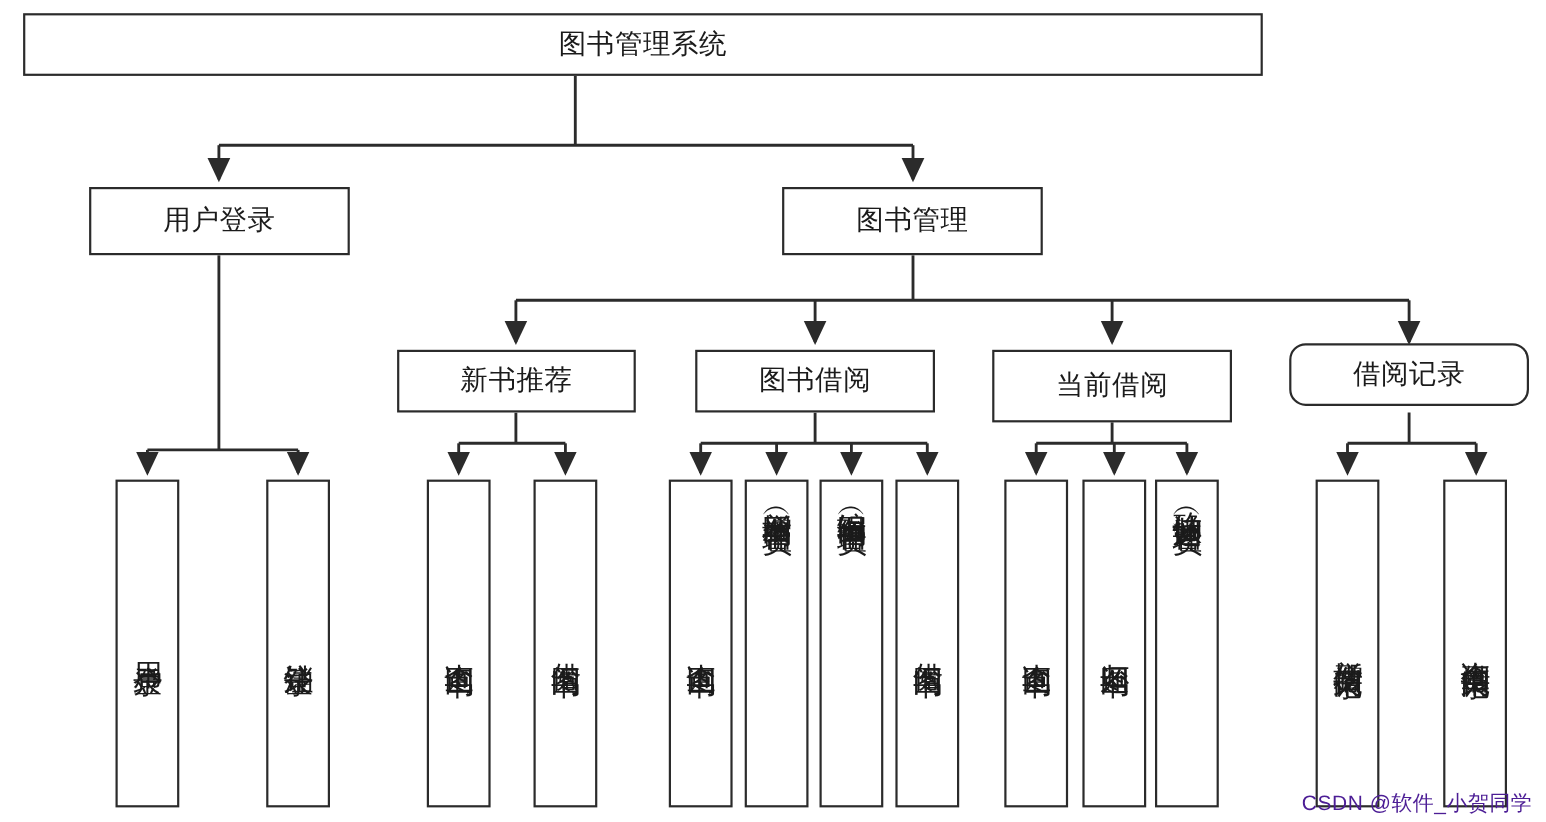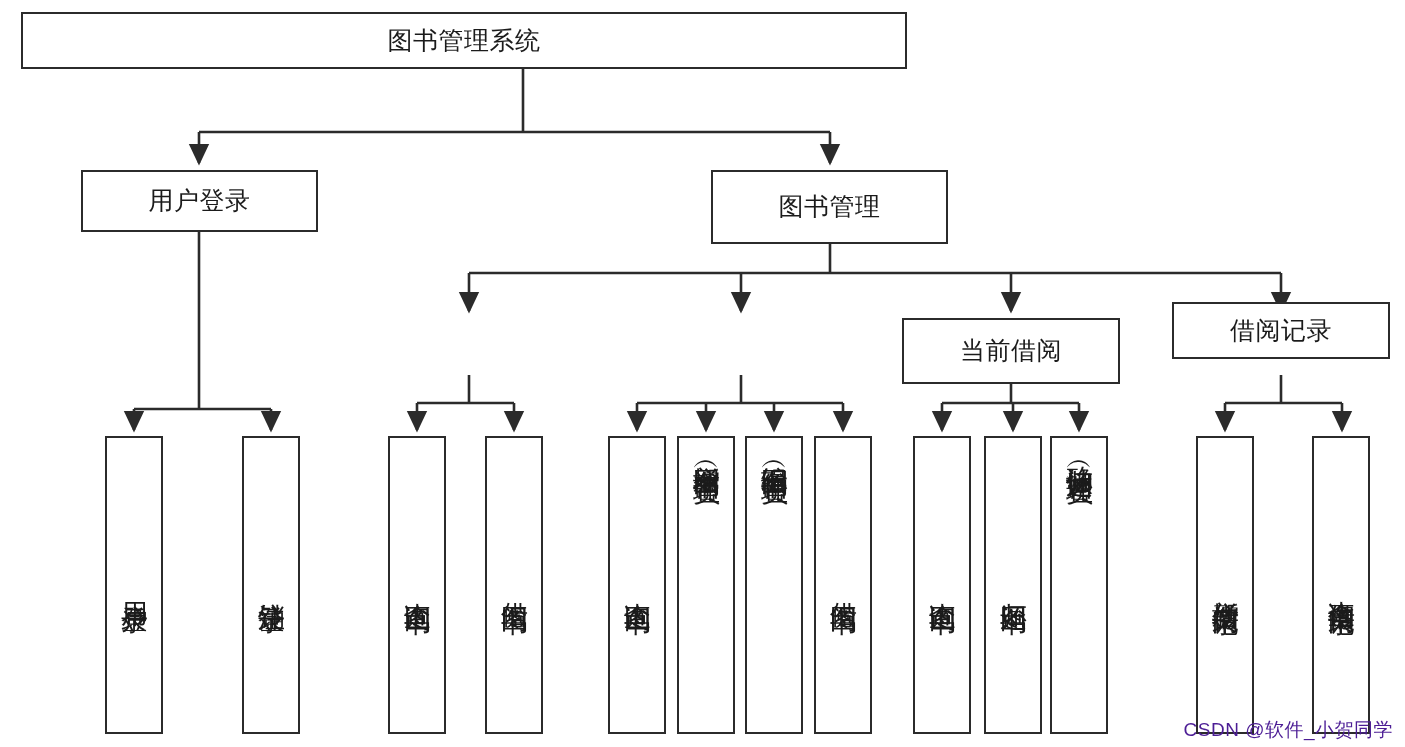--- a/index.html
+++ b/index.html
@@ -121,35 +121,41 @@
       <path d="M1013,403 L1013,430" marker-end="url(#arrow)"></path>
       <path d="M1079,403 L1079,430" marker-end="url(#arrow)"></path>
 
       <path d="M1281,375 L1281,403"></path>
       <path d="M1225,403 L1342,403"></path>
       <path d="M1225,403 L1225,430" marker-end="url(#arrow)"></path>
       <path d="M1342,403 L1342,430" marker-end="url(#arrow)"></path>
     </g>
   </svg>
 
-  <div class="node root" style="left:21px;top:12px;width:886px;height:57px;">
+  <div class="node root" style="left:21px;top:12px;width:1127px;height:57px;">
     <span class="label">图书管理系统</span>
   </div>
 
   <div class="node horiz" style="left:81px;top:170px;width:237px;height:62px;">
     <span class="label">用户登录</span>
   </div>
-  <div class="node horiz" style="left:711px;top:170px;width:237px;height:74px;">
+  <div class="node horiz" style="left:711px;top:170px;width:237px;height:62px;">
     <span class="label">图书管理</span>
   </div>
 
+  <div class="node horiz" style="left:361px;top:318px;width:217px;height:57px;">
+    <span class="label">新书推荐</span>
+  </div>
+  <div class="node horiz" style="left:632px;top:318px;width:218px;height:57px;">
+    <span class="label">图书借阅</span>
+  </div>
   <div class="node horiz" style="left:902px;top:318px;width:218px;height:66px;">
     <span class="label">当前借阅</span>
   </div>
-  <div class="node horiz" style="left:1172px;top:302px;width:218px;height:57px;">
+  <div class="node horiz" style="left:1172px;top:312px;width:218px;height:57px;border-radius:15px;">
     <span class="label">借阅记录</span>
   </div>
 
   <div class="node vert centered" style="left:105px;top:436px;width:58px;height:298px;">
     <span class="label">用户登录</span>
   </div>
   <div class="node vert centered" style="left:242px;top:436px;width:58px;height:298px;">
     <span class="label">注销登录</span>
   </div>
 

